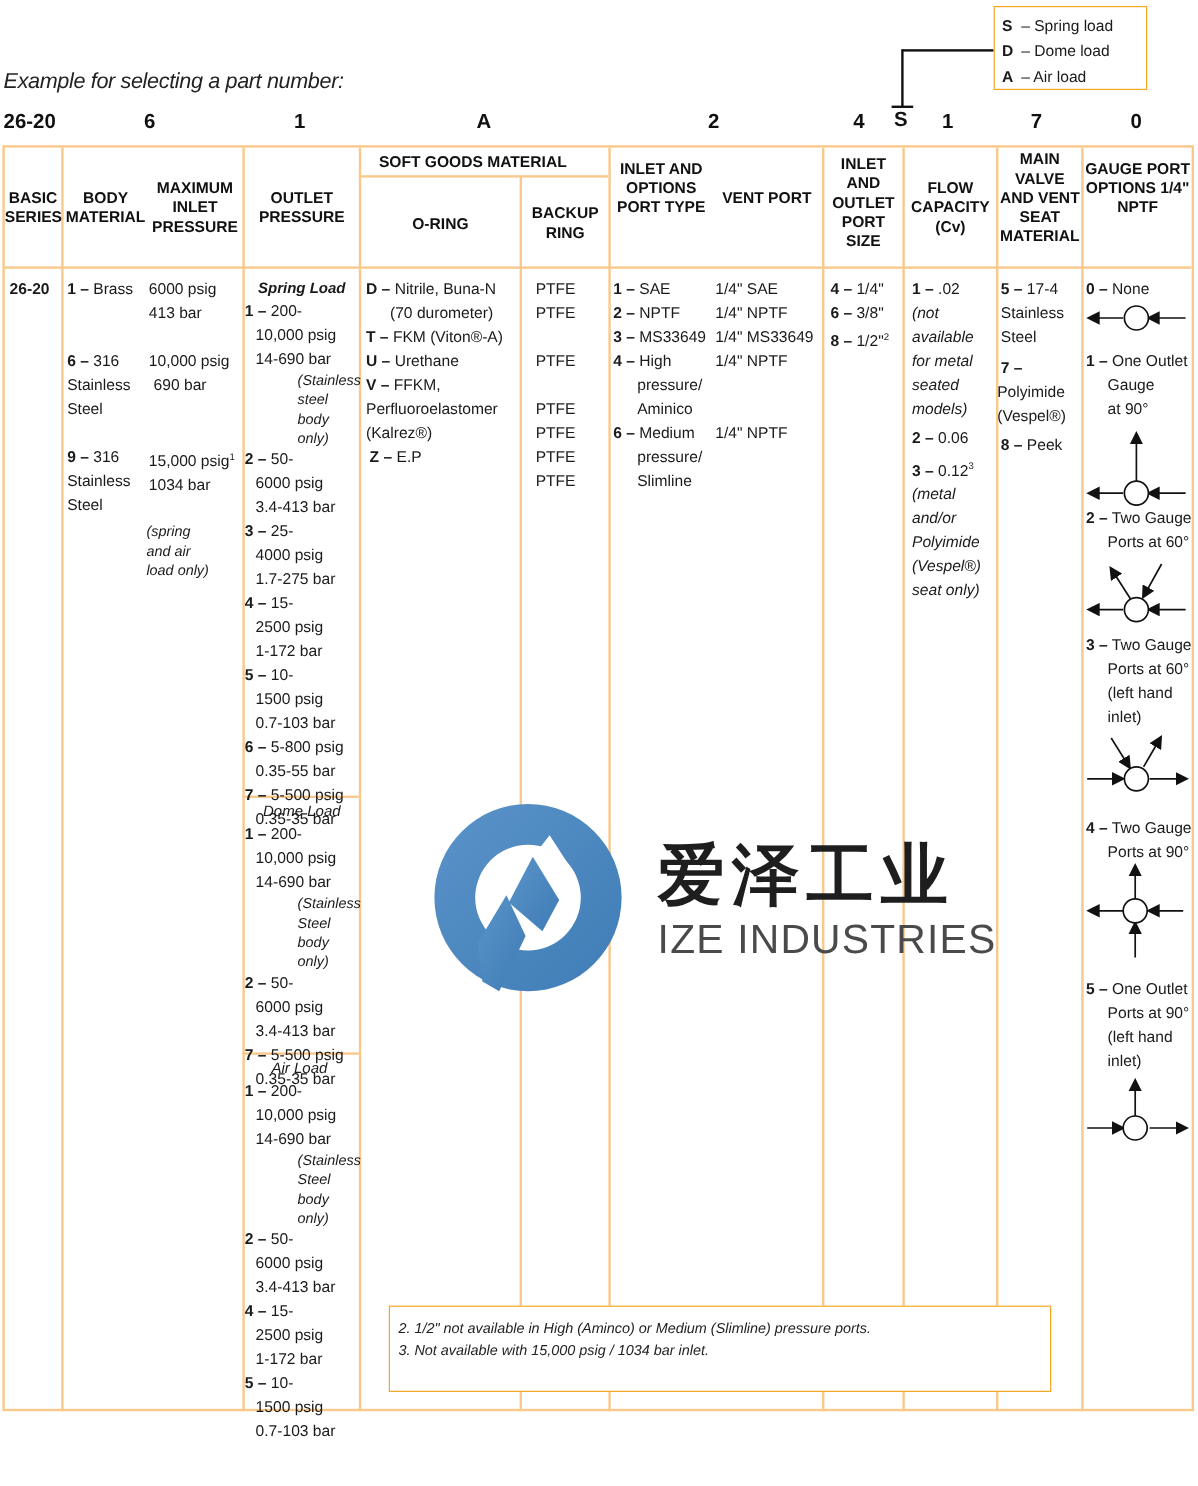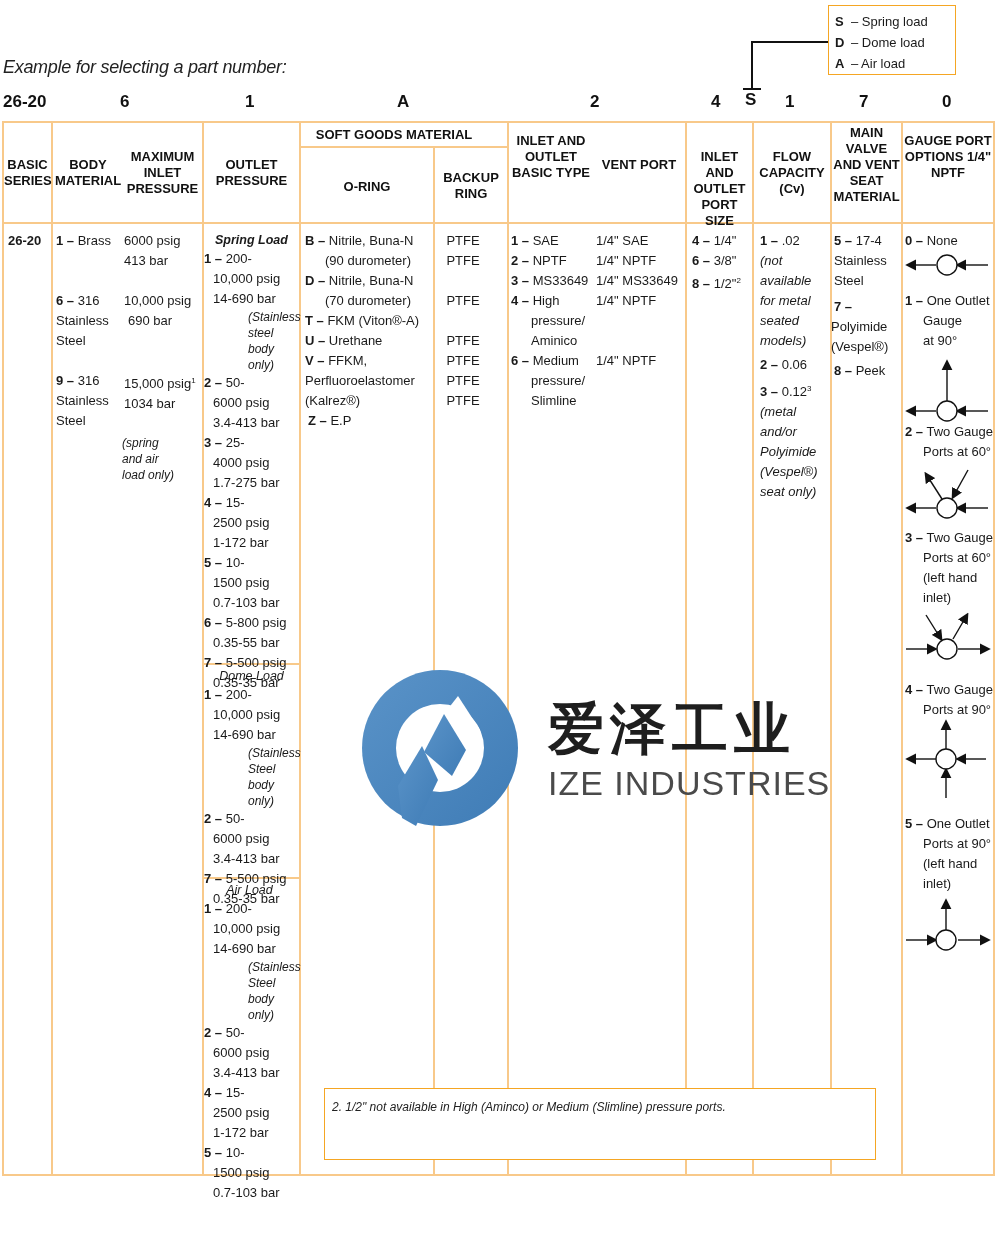--- a/index.html
+++ b/index.html
@@ -72,23 +72,23 @@
   <div class="hl" style="left:198px;top:540px;width:97px"></div>
   <div class="hl" style="left:198px;top:754px;width:97px"></div>
 
   <div class="th" style="left:0;top:34px;width:47px">BASIC SERIES</div>
   <div class="th" style="left:49px;top:34px;width:70px">BODY MATERIAL</div>
   <div class="th" style="left:119px;top:26px;width:79px">MAXIMUM INLET PRESSURE</div>
   <div class="th" style="left:200px;top:34px;width:95px">OUTLET PRESSURE</div>
   <div class="th" style="left:297px;top:4px;width:186px">SOFT GOODS MATERIAL</div>
   <div class="th" style="left:297px;top:56px;width:132px">O-RING</div>
   <div class="th" style="left:431px;top:47px;width:72px">BACKUP RING</div>
-  <div class="th" style="left:505px;top:10px;width:84px">INLET AND OUTLET BASIC TYPE</div>
+  <div class="th" style="left:505px;top:10px;width:84px">INLET AND OPTIONS PORT TYPE</div>
   <div class="th" style="left:589px;top:34px;width:92px">VENT PORT</div>
-  <div class="th" style="left:683px;top:26px;width:65px">INLET AND OUTLET PORT SIZE</div>
+  <div class="th" style="left:683px;top:6px;width:65px">INLET AND OUTLET PORT SIZE</div>
   <div class="th" style="left:750px;top:26px;width:76px">
     <span>FLOW CAPACITY</span><br><span>(Cv)</span>
   </div>
   <div class="th" style="left:828px;top:2px;width:69px">MAIN VALVE AND VENT SEAT MATERIAL</div>
   <div class="th" style="left:899px;top:10px;width:90px">GAUGE PORT OPTIONS 1/4" NPTF</div>
 
   <div class="cell" style="left:4px;top:108px;font-weight:bold">26-20</div>
 
   <div class="cell" style="left:52px;top:108px;width:146px">
     <div style="position:absolute;top:0;left:0;width:70px"><b>1 –</b> <span>Brass</span></div>
@@ -129,21 +129,20 @@
 
   <div class="cell" style="left:200px;top:758px;width:91px">
     <div style="text-align:center;font-style:italic;font-size:12.5px;line-height:18px">Air Load</div>
     <div><b>1 –</b> <span>200-</span><div class="ind">10,000 psig</div><div class="ind">14-690 bar</div><div class="small-it">(Stainless Steel body only)</div></div>
     <div><b>2 –</b> <span>50-</span><div class="ind">6000 psig</div><div class="ind">3.4-413 bar</div></div>
     <div><b>4 –</b> <span>15-</span><div class="ind">2500 psig</div><div class="ind">1-172 bar</div></div>
     <div><b>5 –</b> <span>10-</span><div class="ind">1500 psig</div><div class="ind">0.7-103 bar</div></div>
   </div>
 
   <div class="cell" style="left:301px;top:108px;width:128px">
-    <div><b>B –</b> <span>Nitrile, Buna-N</span><div style="padding-left:20px">(90 durometer)</div></div>
     <div><b>D –</b> <span>Nitrile, Buna-N</span><div style="padding-left:20px">(70 durometer)</div></div>
     <div><b>T –</b> <span>FKM (Viton®-A)</span></div>
     <div><b>U –</b> <span>Urethane</span></div>
     <div><b>V –</b> <span>FFKM,</span><div>Perfluoroelastomer</div><div>(Kalrez®)</div></div>
     <div style="padding-left:3px"><b>Z –</b> <span>E.P</span></div>
   </div>
 
   <div class="cell" style="left:431px;top:108px;width:56px;text-align:center">
     <div>PTFE</div>
     <div>PTFE</div>
@@ -245,13 +244,14 @@
   <circle cx="80" cy="80" r="44" fill="#fff"></circle>
   <polygon points="38,118 62,78 78,112 56,158 42,150" fill="url(#lg)"></polygon>
   <polygon points="84,46 98,28 120,62 106,82" fill="#fff"></polygon>
   <polygon points="64,84 84,46 106,82 92,108" fill="url(#lg)"></polygon>
 </svg>
 <div class="abs logo-cn">爱泽工业</div>
 <div class="abs logo-en">IZE INDUSTRIES</div>
 
 <div class="abs notes">
   <div>2. 1/2" not available in High (Aminco) or Medium (Slimline) pressure ports.</div>
+  <div>3. Not available with 15,000 psig / 1034 bar inlet.</div>
 </div>
 
 </body></html>

